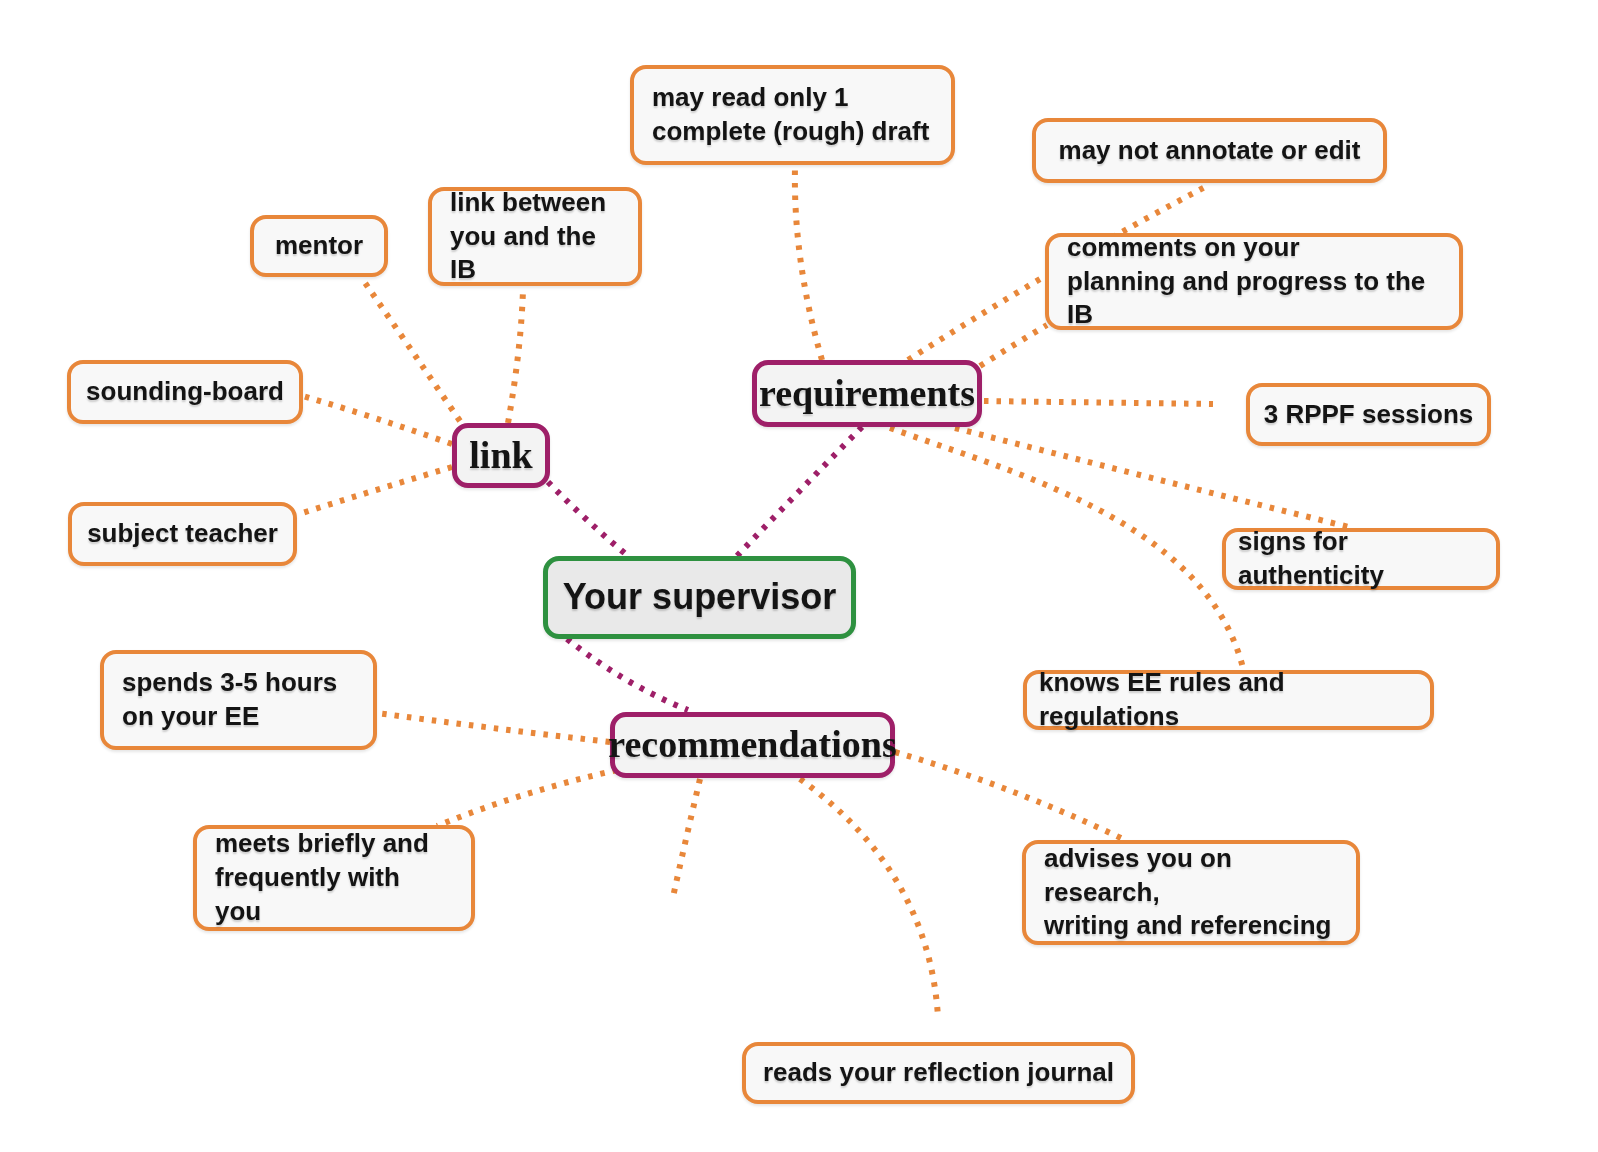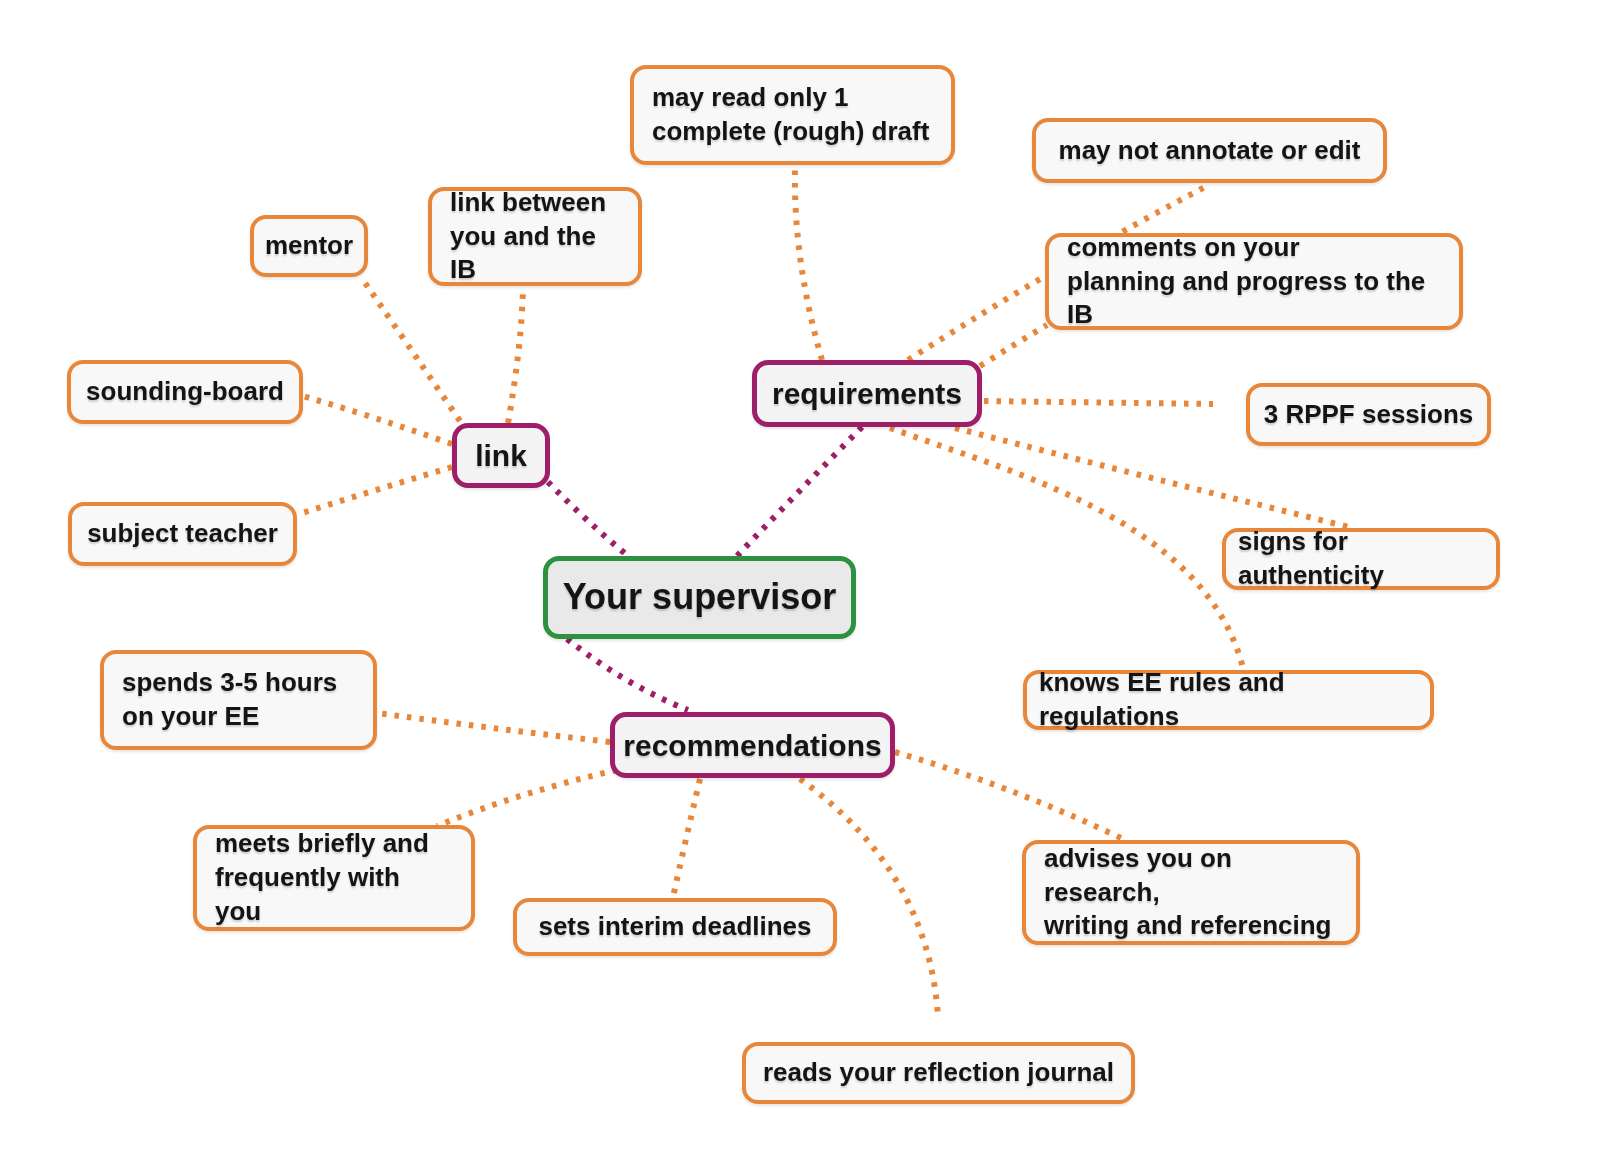--- a/index.html
+++ b/index.html
@@ -16,21 +16,21 @@
   .c-orange{stroke:var(--orange);stroke-width:6;stroke-dasharray:4.5 8;}
   .c-purple{stroke:var(--purple);stroke-width:6;stroke-dasharray:4.5 8;}
   .node{
     position:absolute; box-sizing:border-box; display:flex; align-items:center; justify-content:center;
     border-radius:16px; font-weight:bold; color:var(--text);
     background:var(--leaf-fill); border:4px solid var(--orange);
     font-size:26px; line-height:1.3; padding:12px 12px; white-space:pre-line;
     text-shadow:0 2px 2px rgba(0,0,0,0.18); box-shadow:0 2px 3px rgba(0,0,0,0.10);
   }
   .ml{justify-content:flex-start; text-align:left; padding:0 18px;}
-  .branch{border:5px solid var(--purple); background:var(--branch-fill); font-size:30px;}
+  .branch{border:5px solid var(--purple); background:var(--branch-fill); font-size:38px;font-family:Liberation Serif, serif;}
   .center{border:5px solid var(--green); background:var(--center-fill); font-size:36px;}
 </style>
 </head>
 <body>
 
 <div id="canvas">
 
   <svg id="wires" viewBox="0 0 1598 1152">
     <path class="c-purple" d="M548,482 Q585,520 628,556"></path>
     <path class="c-purple" d="M862,427 Q798,492 737,556"></path>
@@ -51,39 +51,38 @@
     <path class="c-orange" d="M610,742 Q488,728 377,713"></path>
     <path class="c-orange" d="M617,770 Q520,792 437,826"></path>
     <path class="c-orange" d="M700,779 Q686,838 673,897"></path>
     <path class="c-orange" d="M800,779 C885,840 932,920 938,1017"></path>
     <path class="c-orange" d="M895,752 Q1012,786 1125,840"></path>
   </svg>
 
   <div class="node center" style="left:543px;top:556px;width:313px;height:83px;">Your supervisor</div>
 
   <div class="node branch" style="left:452px;top:423px;width:98px;height:65px;">link</div>
-  <div class="node" style="left:250px;top:215px;width:118px;height:62px;">mentor</div>
+  <div class="node" style="left:250px;top:215px;width:138px;height:62px;">mentor</div>
   <div class="node ml" style="left:428px;top:187px;width:214px;height:99px;">link between
 you and the IB</div>
   <div class="node" style="left:67px;top:360px;width:236px;height:64px;">sounding-board</div>
   <div class="node" style="left:68px;top:502px;width:229px;height:64px;">subject teacher</div>
 
   <div class="node branch" style="left:752px;top:360px;width:230px;height:67px;">requirements</div>
   <div class="node ml" style="left:630px;top:65px;width:325px;height:100px;">may read only 1
 complete (rough) draft</div>
   <div class="node" style="left:1032px;top:118px;width:355px;height:65px;">may not annotate or edit</div>
   <div class="node ml" style="left:1045px;top:233px;width:418px;height:97px;">comments on your
 planning and progress to the IB</div>
   <div class="node" style="left:1215px;top:383px;width:245px;height:63px;margin-left:31px;">3 RPPF sessions</div>
   <div class="node" style="left:1222px;top:528px;width:278px;height:62px;">signs for authenticity</div>
   <div class="node" style="left:1023px;top:670px;width:411px;height:60px;">knows EE rules and regulations</div>
 
   <div class="node branch" style="left:610px;top:712px;width:285px;height:66px;">recommendations</div>
   <div class="node ml" style="left:100px;top:650px;width:277px;height:100px;">spends 3-5 hours
 on your EE</div>
   <div class="node ml" style="left:155px;top:825px;width:282px;height:106px;margin-left:38px;">meets briefly and
 frequently with you</div>
-  <div class="node" style="left:513px;top:898px;width:324px;height:58px;">sets interim deadlines</div>
   <div class="node" style="left:742px;top:1042px;width:393px;height:62px;">reads your reflection journal</div>
   <div class="node ml" style="left:1022px;top:840px;width:338px;height:105px;">advises you on research,
 writing and referencing</div>
 
 </div>
 
 </body></html>

